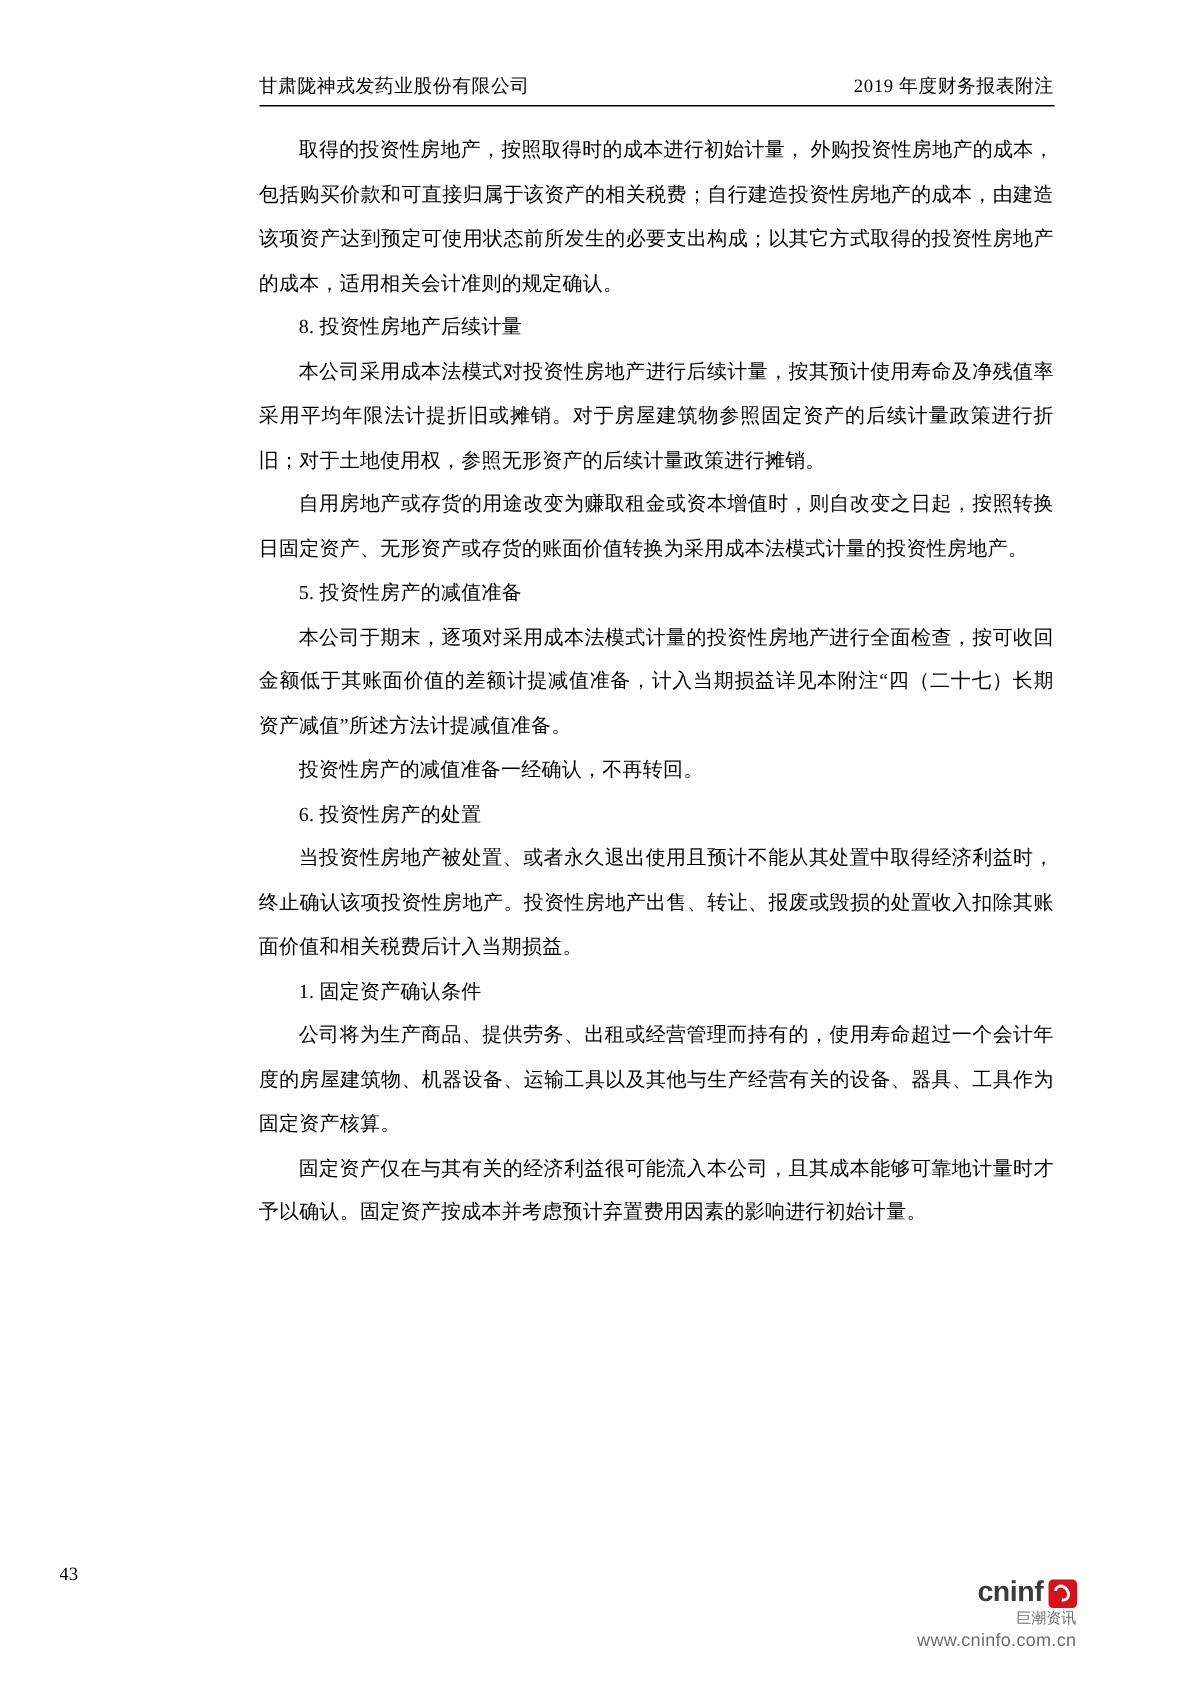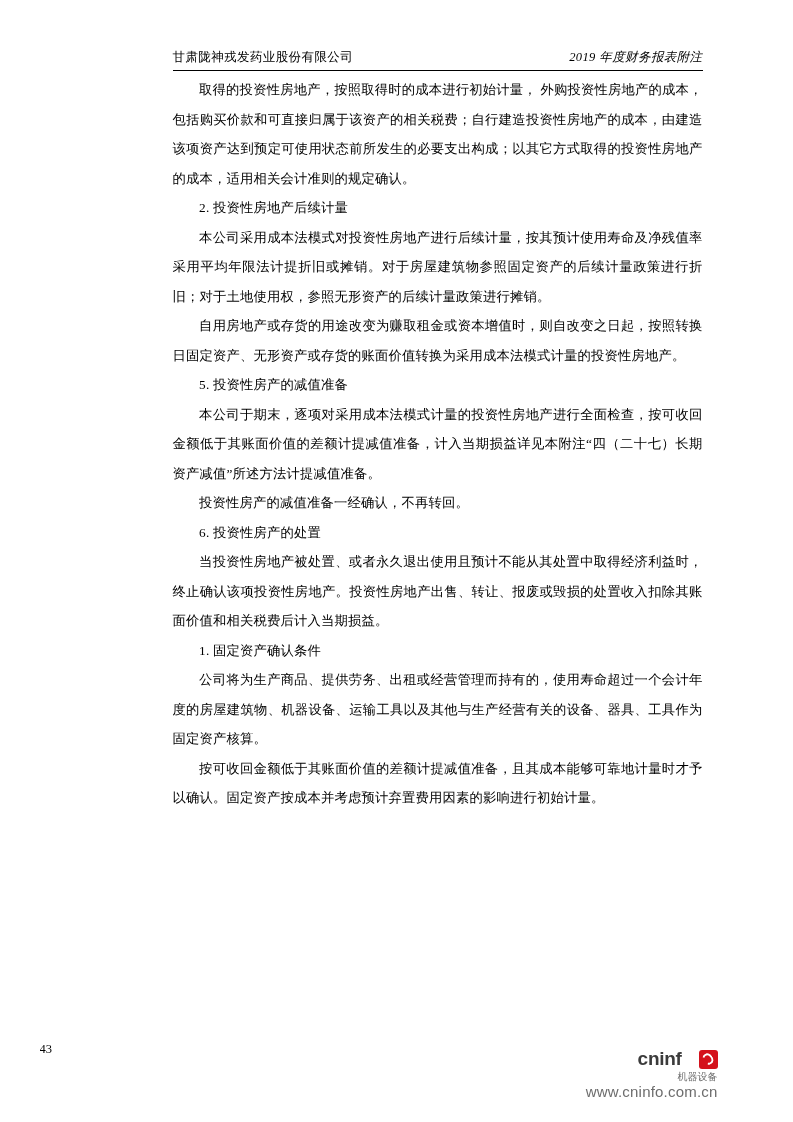--- a/index.html
+++ b/index.html
@@ -34,24 +34,23 @@
     line-height: 18px;
     padding-bottom: 4px;
     border-bottom: 1px solid #000000;
     letter-spacing: 0.4px;
   }
   .header-left {
     white-space: nowrap;
   }
   .header-right {
     white-space: nowrap;
-    font-style: italic;
   }
   .body-text {
-    margin-top: 4px;
+    margin-top: 14px;
     font-size: 13.3px;
     line-height: 29.5px;
     text-align: justify;
     text-justify: inter-ideograph;
   }
   p.para {
     margin: 0;
     text-indent: 2em;
     letter-spacing: 0.2px;
   }
@@ -72,21 +71,21 @@
     position: absolute;
     right: 36px;
     bottom: 22px;
     text-align: right;
     line-height: 1.1;
   }
   .logo-row {
     display: flex;
     align-items: center;
     justify-content: flex-end;
-    gap: 17px;
+    gap: 3px;
     margin-top: 44px;
   }
   .logo-text {
     font-family: "Liberation Sans", sans-serif;
     font-size: 19px;
     font-weight: bold;
     color: #3b3b3b;
     letter-spacing: -0.3px;
   }
   .logo-mark {
@@ -105,21 +104,21 @@
     width: 10px;
     height: 12px;
     border: 2px solid #ffffff;
     border-left-color: transparent;
     border-radius: 50%;
     transform: rotate(-35deg);
     box-sizing: border-box;
   }
   .logo-sub {
     font-family: "Liberation Sans", sans-serif;
-    font-size: 15px;
+    font-size: 12px;
     color: #6d6d6d;
     margin-top: 2px;
     letter-spacing: 0.2px;
   }
   .logo-cn {
     font-size: 10px;
     color: #6d6d6d;
     font-family: "Liberation Sans", sans-serif;
     margin-top: 1px;
   }
@@ -131,39 +130,39 @@
 
   <div class="content">
 
     <div class="header">
       <span class="header-left">甘肃陇神戎发药业股份有限公司</span>
       <span class="header-right">2019 年度财务报表附注</span>
     </div>
 
     <div class="body-text">
       <p class="para">取得的投资性房地产，按照取得时的成本进行初始计量， 外购投资性房地产的成本，包括购买价款和可直接归属于该资产的相关税费；自行建造投资性房地产的成本，由建造该项资产达到预定可使用状态前所发生的必要支出构成；以其它方式取得的投资性房地产的成本，适用相关会计准则的规定确认。</p>
-      <p class="para">2. 投资性房地产后续计量</p>
+      <p class="para">8. 投资性房地产后续计量</p>
       <p class="para">本公司采用成本法模式对投资性房地产进行后续计量，按其预计使用寿命及净残值率采用平均年限法计提折旧或摊销。对于房屋建筑物参照固定资产的后续计量政策进行折旧；对于土地使用权，参照无形资产的后续计量政策进行摊销。</p>
       <p class="para">自用房地产或存货的用途改变为赚取租金或资本增值时，则自改变之日起，按照转换日固定资产、无形资产或存货的账面价值转换为采用成本法模式计量的投资性房地产。</p>
       <p class="para">5. 投资性房产的减值准备</p>
       <p class="para">本公司于期末，逐项对采用成本法模式计量的投资性房地产进行全面检查，按可收回金额低于其账面价值的差额计提减值准备，计入当期损益详见本附注“四（二十七）长期资产减值”所述方法计提减值准备。</p>
       <p class="para">投资性房产的减值准备一经确认，不再转回。</p>
       <p class="para">6. 投资性房产的处置</p>
       <p class="para">当投资性房地产被处置、或者永久退出使用且预计不能从其处置中取得经济利益时，终止确认该项投资性房地产。投资性房地产出售、转让、报废或毁损的处置收入扣除其账面价值和相关税费后计入当期损益。</p>
       <p class="para">1. 固定资产确认条件</p>
       <p class="para">公司将为生产商品、提供劳务、出租或经营管理而持有的，使用寿命超过一个会计年度的房屋建筑物、机器设备、运输工具以及其他与生产经营有关的设备、器具、工具作为固定资产核算。</p>
-      <p class="para">按可收回金额低于其账面价值的差额计提减值准备，且其成本能够可靠地计量时才予以确认。固定资产按成本并考虑预计弃置费用因素的影响进行初始计量。</p>
+      <p class="para">固定资产仅在与其有关的经济利益很可能流入本公司，且其成本能够可靠地计量时才予以确认。固定资产按成本并考虑预计弃置费用因素的影响进行初始计量。</p>
     </div>
 
   </div>
 
   <div class="page-number">43</div>
 
   <div class="footer-logo">
     <div class="logo-row">
       <span class="logo-text">cninf</span>
       <span class="logo-mark"></span>
     </div>
-    <div class="logo-cn">机器设备</div>
+    <div class="logo-cn">巨潮资讯</div>
     <div class="logo-sub">www.cninfo.com.cn</div>
   </div>
 
 </div>
 
 </body></html>

